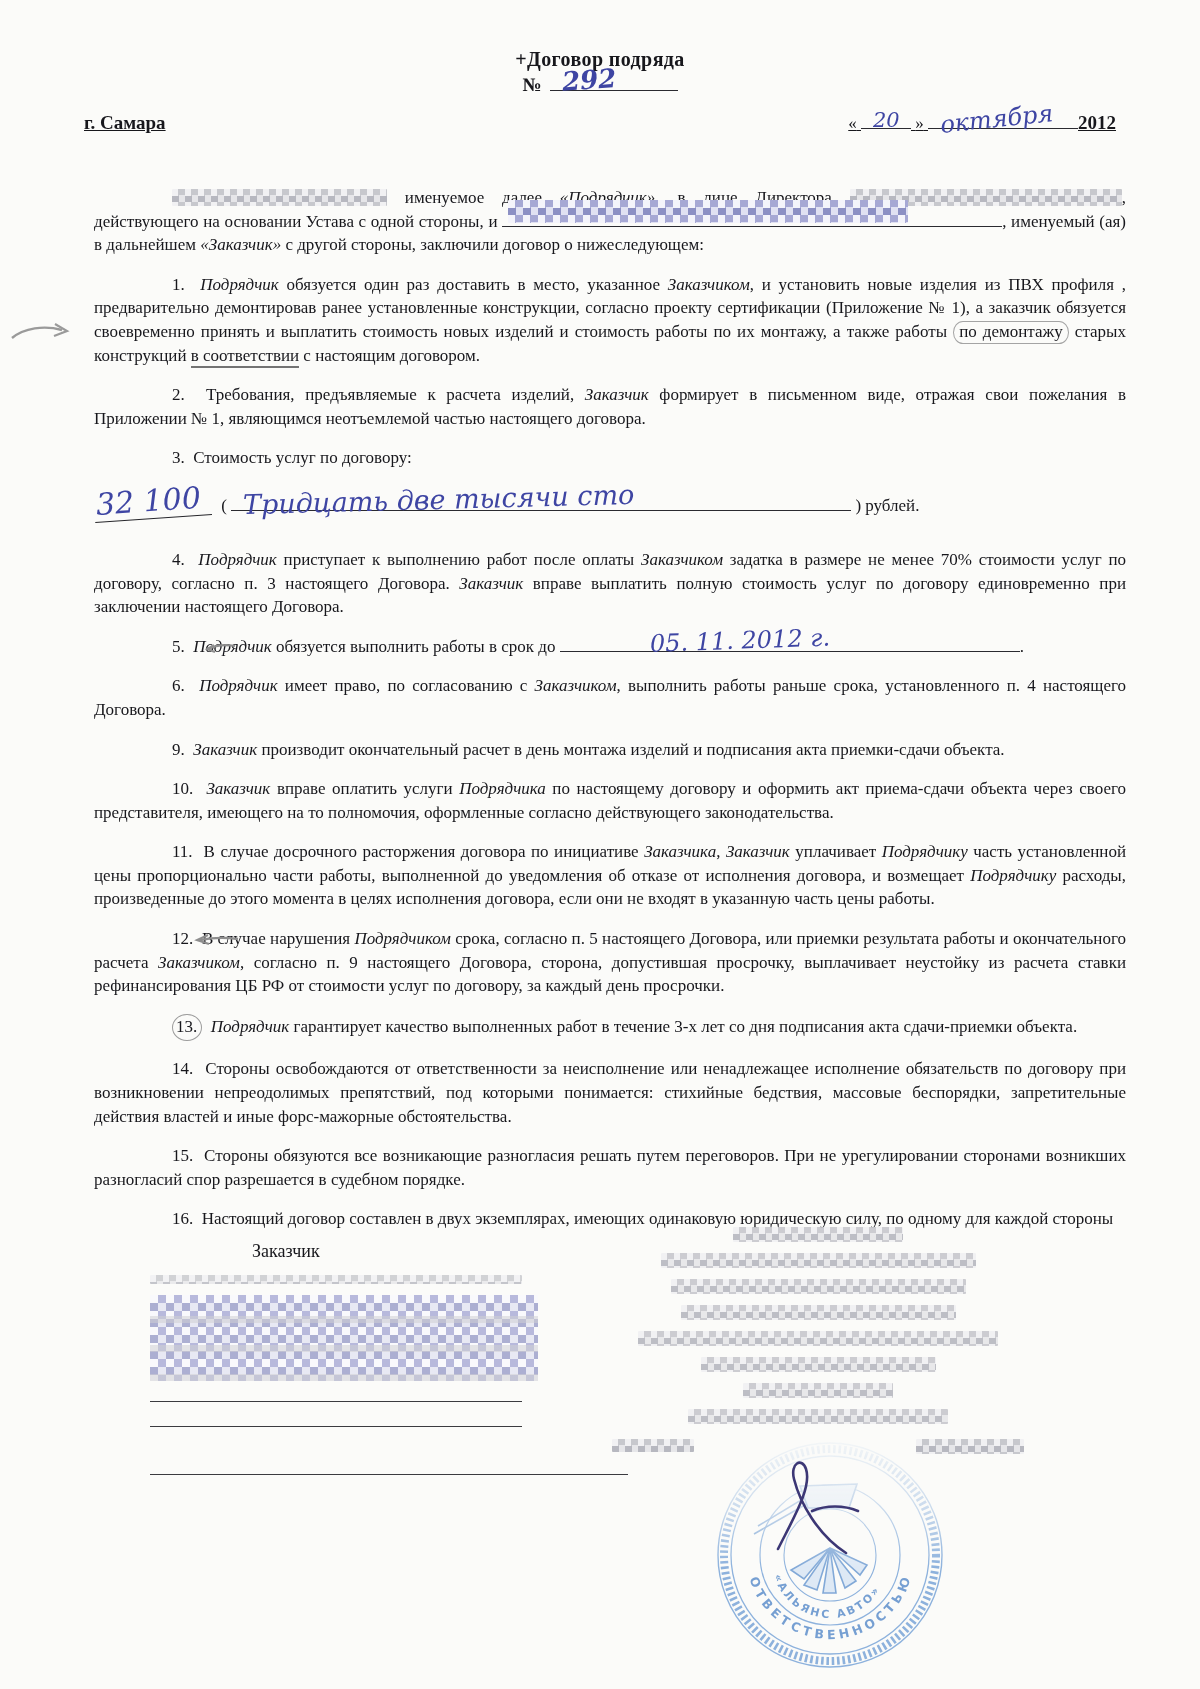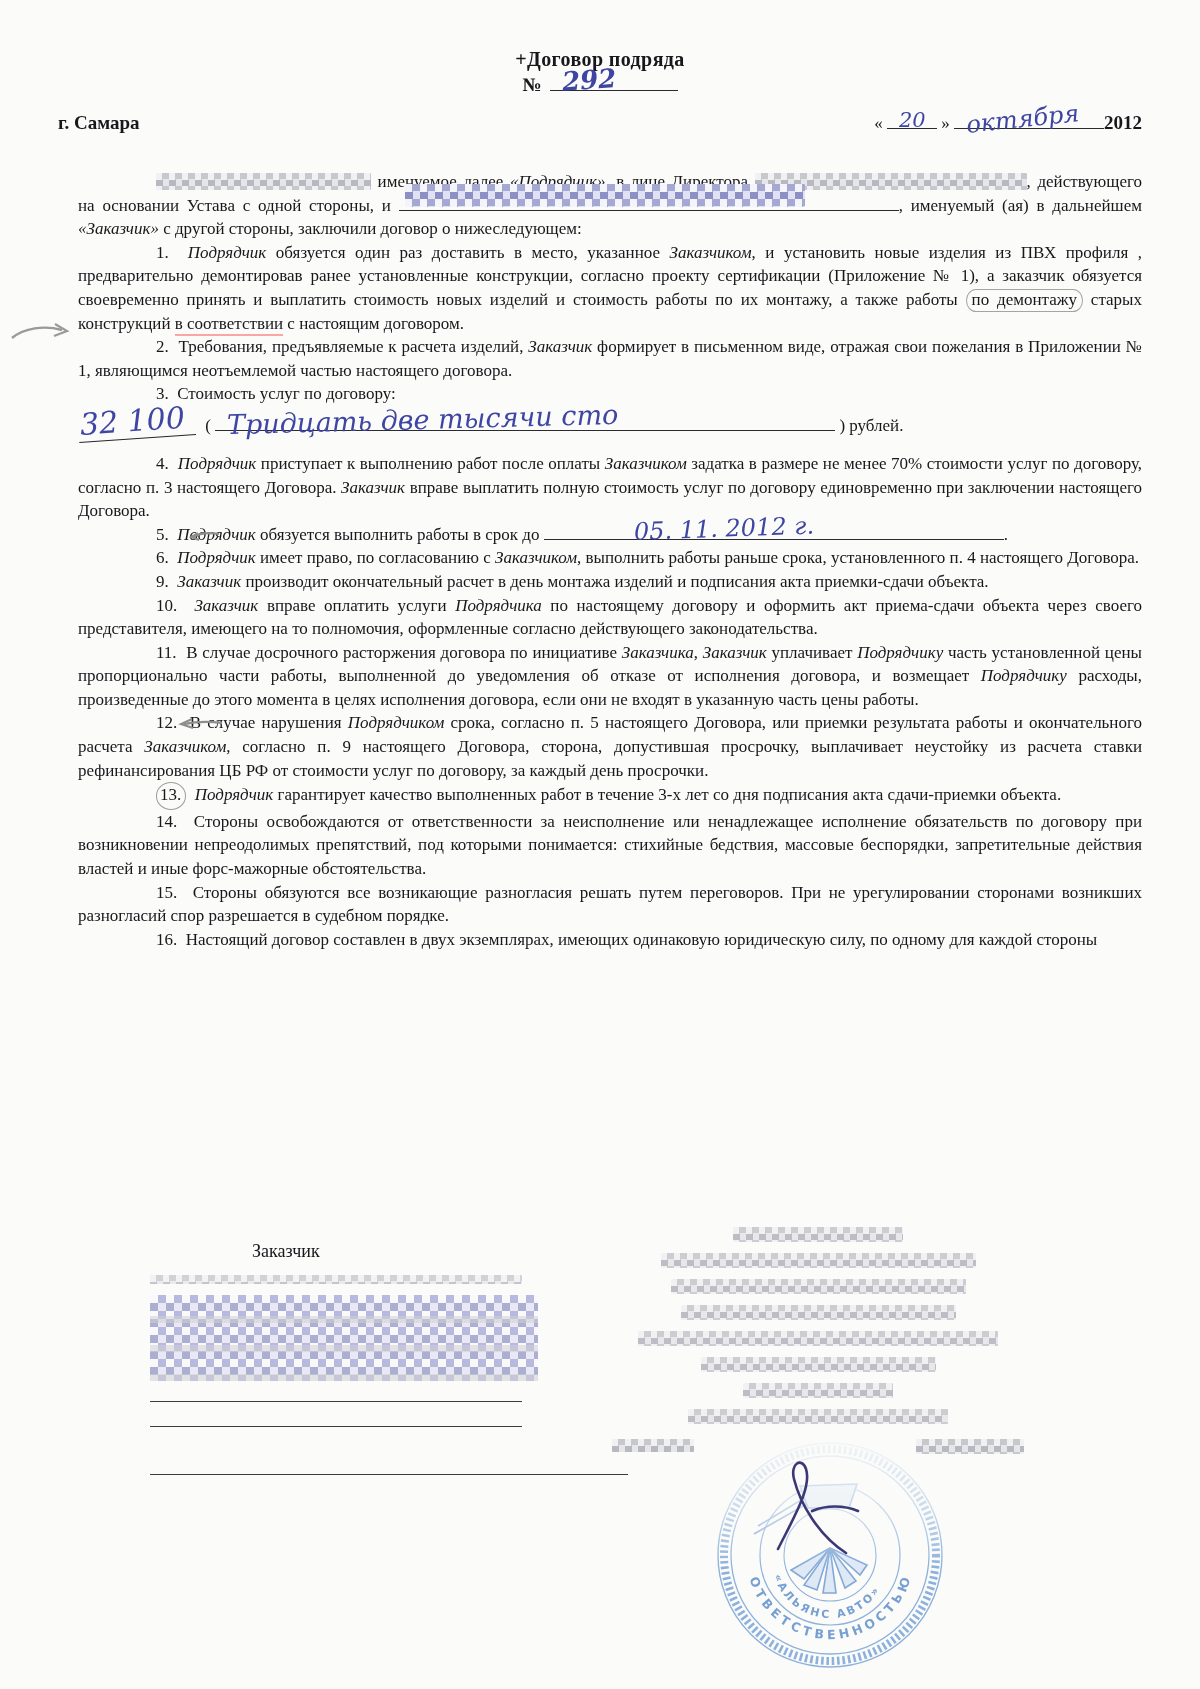--- a/index.html
+++ b/index.html
@@ -4,46 +4,46 @@
 <style>
   html,body{margin:0;padding:0;background:#ffffff;}
   .page{width:1200px;height:1689px;position:relative;overflow:hidden;
         background:#fbfbf9;font-family:"Liberation Serif",serif;color:#17171c;}
 
   
   .header{padding-top:48px;}
   .title{text-align:center;font-weight:700;font-size:20px;letter-spacing:.4px;}
   .num-line{text-align:center;margin-top:3px;font-weight:700;font-size:19px;}
   .city-date{display:flex;justify-content:space-between;align-items:flex-end;
-             padding:0 58px;margin-top:16px;}
+             padding:0 84px;margin-top:16px;text-decoration:underline;}
   .city{font-weight:700;font-size:19px;}
   .date-line{font-size:17px;white-space:nowrap;}
   .year{font-weight:700;font-size:19px;}
 
   
   .hand{font-family:"DejaVu Serif",serif;font-style:italic;color:#3e45a3;}
   .blank{position:relative;display:inline-block;height:13px;
          border-bottom:1.6px solid #2a2a30;vertical-align:baseline;}
   .blank .hand{position:absolute;bottom:-3px;left:12px;white-space:nowrap;line-height:1;}
   .num-blank{width:128px;height:15px;margin-left:8px;}
   .num-hand{font-size:26px;left:22%;transform:rotate(-4deg);}
   .day-blank{width:50px;text-align:center;}
   .day-hand{font-size:21px;left:22%;bottom:-2px;}
   .month-blank{width:150px;}
   .month-hand{font-size:24px;left:4%;bottom:-5px;transform:rotate(-6deg);}
 
   
   .body{padding:36px 58px 0 78px;}
-  p.clause{margin:0;text-indent:78px;text-align:justify;font-size:17px;
+  p.clause{margin:16px;text-indent:78px;text-align:justify;font-size:17px;
            line-height:23.6px;position:relative;}
   .it{font-style:italic;}
   .circled-num{display:inline-block;text-indent:0;border:1.8px solid #9d9d9d;
                border-radius:50%;padding:0 4px 2px 3px;}
   .pencil-circle{border:1.7px solid #a4a4a4;border-radius:13px/15px;padding:0 5px 2px;}
-  .pencil-underline{border-bottom:2px solid #fca5a5;padding-bottom:1px;}
+  .pencil-underline{border-bottom:2px solid #737373;padding-bottom:1px;}
 
   .redact{display:inline-block;vertical-align:-3px;height:17px;border-radius:1px;}
   .rg{background:conic-gradient(#c7c8cd 25%,#e6e6e9 0 50%,#b7b8c0 0 75%,#f1f1f3 0) 0 0/13px 13px;}
   .rb{background:conic-gradient(#a6a8d4 25%,#e0e1f2 0 50%,#8c90c4 0 75%,#f4f4fb 0) 0 0/15px 15px;}
   .blank .inblank{position:absolute;bottom:3px;left:6px;height:23px;}
 
   .sum-row{text-indent:0 !important;text-align:left;height:46px;line-height:44px;}
   .sum-amount{display:inline-block;font-size:30px;line-height:30px;
               border-bottom:1.7px solid #26262b;padding:0 10px 2px 2px;
               margin-right:6px;transform:rotate(-4deg);}

